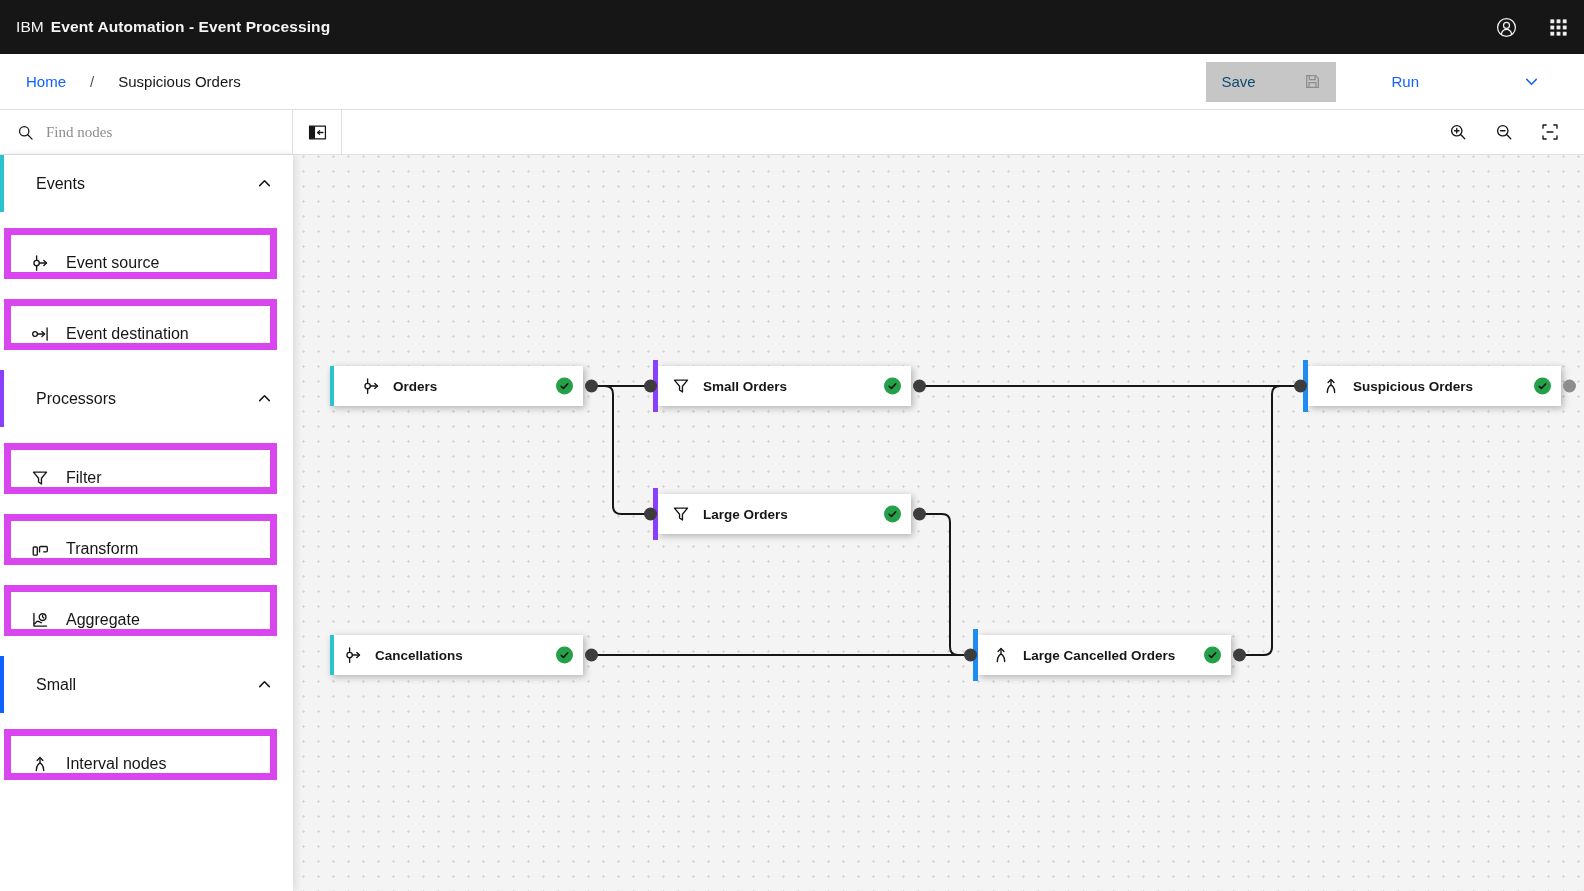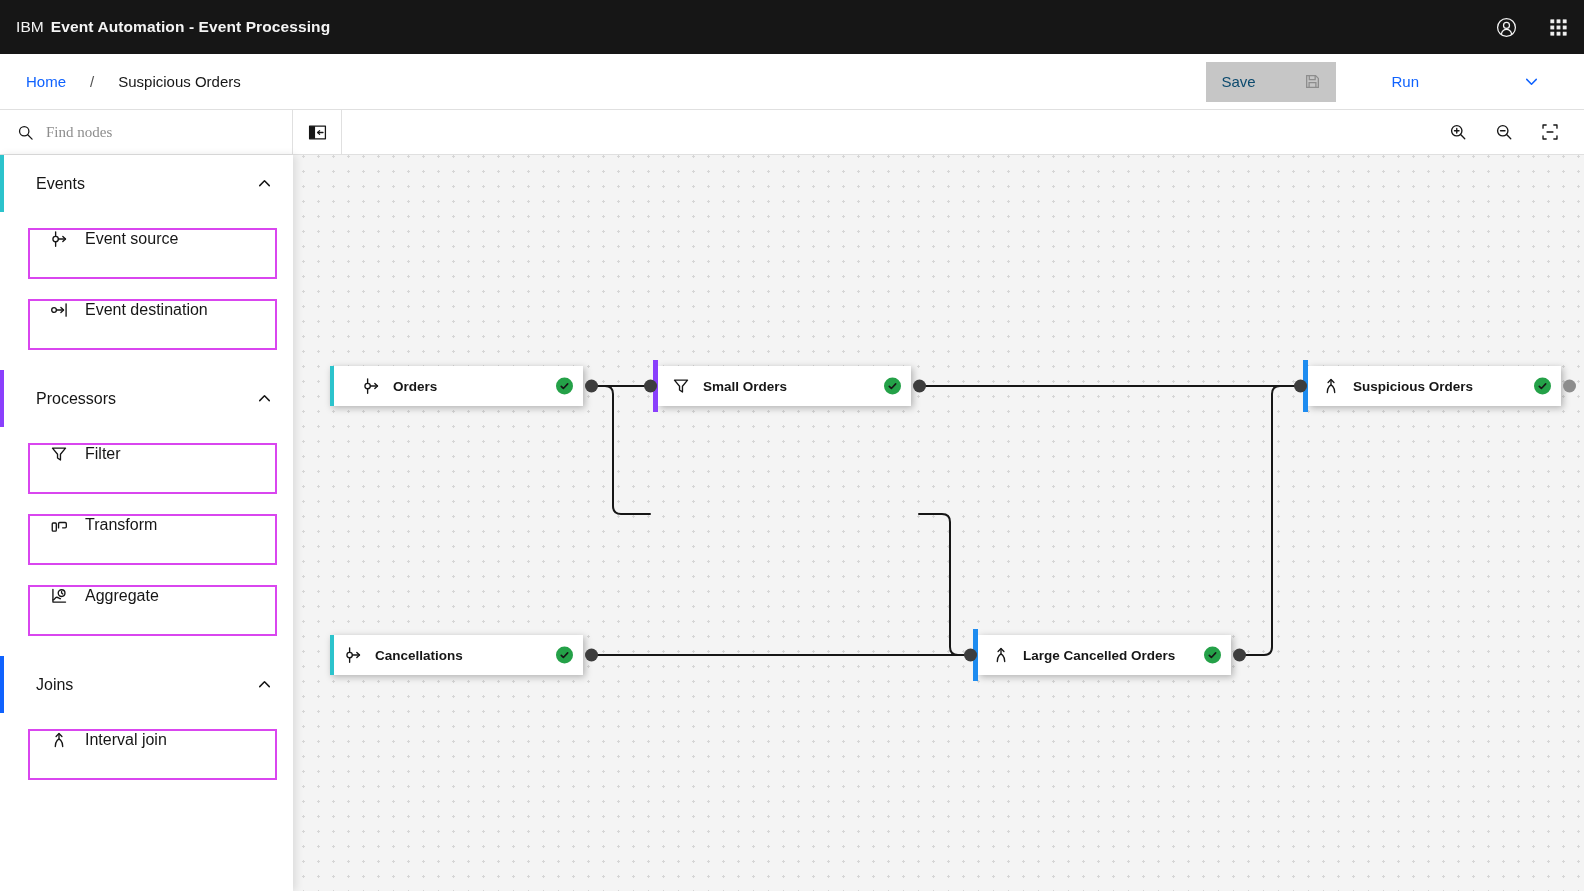--- a/index.html
+++ b/index.html
@@ -56,22 +56,22 @@
   
   .main { flex:1; display:flex; min-height:0; }
   .palette { width:293px; background:#fff; box-shadow:3px 0 8px rgba(0,0,0,.10);
              z-index:2; overflow:hidden; flex:none; }
   .sec-hdr { position:relative; height:57px; display:flex; align-items:center;
              padding:0 20px 0 36px; cursor:pointer; margin-bottom:16px; }
   .sec-hdr .accent { position:absolute; left:0; top:0; bottom:0; width:4px; }
   .sec-hdr .lbl { font-size:16px; color:#161616; }
   .sec-hdr .chev { margin-left:auto; display:flex; }
   .sec-hdr svg { stroke:#161616; }
-  .pal-item { margin:0 16px 20px 28px; height:51px; border:2px solid #d946ef; background:#fff;
-              display:flex; align-items:flex-start; gap:17px; padding-left:20px; font-size:16px;
+  .pal-item { margin:0 16px 20px 4px; height:51px; border:7px solid #d946ef; background:#fff;
+              display:flex; align-items:flex-end; gap:17px; padding-left:20px; font-size:16px;
               cursor:grab; }
   .pal-item svg { stroke:#161616; flex:none; }
 
   .canvas { flex:1; position:relative; background:#f4f4f4;
             background-image:radial-gradient(circle, #d6d6d6 1.1px, transparent 1.4px);
             background-size:15px 15px; background-position:3px 9px; overflow:hidden; }
   .edges { position:absolute; left:0; top:0; pointer-events:none; }
   .edges path { pointer-events:stroke; }
 
   .node { position:absolute; height:40px; background:#fff;
@@ -253,37 +253,37 @@
               <path d="M2.6 2.2v11.2h11.2"></path>
               <path d="M2.6 11.4c1.8 0 1.6-2.3 3.4-2.3s1.8 1.6 3.3 1.3"></path>
               <circle cx="10.3" cy="5.4" r="3"></circle>
               <path d="M10.3 3.9v1.5l1.1.8"></path>
             </svg>
           </span>
           <span>Aggregate</span>
         </div>
         <div class="sec-hdr">
           <span class="accent" style="background: rgb(15, 98, 254);"></span>
-          <span class="lbl">Joins</span>
+          <span class="lbl">Small</span>
           <span class="chev">
             <svg width="17" height="17" viewBox="0 0 16 16" fill="none" stroke-width="1.4" stroke-linecap="round" stroke-linejoin="round">
               <path d="M3.5 10 8 5.5 12.5 10"></path>
             </svg>
           </span>
         </div>
         <div class="pal-item">
           <span style="display: flex;">
             <svg width="18" height="18" viewBox="0 0 16 16" fill="none" stroke-width="1.2" stroke-linecap="round" stroke-linejoin="round">
               <path d="M8 2.6v4.6"></path>
               <path d="M5.4 4.9 8 2.3l2.6 2.6"></path>
               <path d="M8 7.2C8 7.2 4.7 8.3 4.7 13.8"></path>
               <path d="M8 7.2c0 0 3.3 1.1 3.3 6.6"></path>
             </svg>
           </span>
-          <span>Interval join</span>
+          <span>Interval nodes</span>
         </div>
       </div>
     <div class="canvas" id="canvas">
         <svg class="edges" width="1291" height="736">
           <path d="M 298 231 L 357 231" fill="none" stroke="#161616" stroke-width="2" stroke-linecap="round"></path>
           <path d="M 298 231 L 312 231 Q 320 231 320 239 L 320 351 Q 320 359 328 359 L 357 359" fill="none" stroke="#161616" stroke-width="2" stroke-linecap="round"></path>
           <path d="M 626 231 L 1007 231" fill="none" stroke="#161616" stroke-width="2" stroke-linecap="round"></path>
           <path d="M 626 359 L 649 359 Q 657 359 657 367 L 657 492 Q 657 500 665 500 L 677 500" fill="none" stroke="#161616" stroke-width="2" stroke-linecap="round"></path>
           <path d="M 298 500 L 677 500" fill="none" stroke="#161616" stroke-width="2" stroke-linecap="round"></path>
           <path d="M 946 500 L 971 500 Q 979 500 979 492 L 979 239 Q 979 231 987 231 L 1007 231" fill="none" stroke="#161616" stroke-width="2" stroke-linecap="round"></path>
@@ -315,20 +315,36 @@
           </span>
           <span class="nlbl">Small Orders</span>
           <span class="badge" style="background: rgb(36, 161, 72);">
             <svg width="13" height="13" viewBox="0 0 16 16" fill="none" stroke="#ffffff" stroke-width="2" stroke-linecap="round" stroke-linejoin="round">
               <path d="M4 8.4l2.6 2.6 5.3-5.6"></path>
             </svg>
           </span>
           <span class="port in" style="background: rgb(61, 61, 61);"></span>
           <span class="port out" style="background: rgb(61, 61, 61);"></span>
         </div>
+        <div class="node" style="left: 365px; top: 339px; width: 253px; height: 40px;">
+          <span class="accent-out" style="background: rgb(138, 63, 252);"></span>
+          <span style="display: flex;">
+            <svg width="18" height="18" viewBox="0 0 16 16" fill="none" stroke-width="1.2" stroke-linejoin="round">
+              <path d="M2.2 2.8h11.6L9.3 8.2v5.1l-2.6-1.8V8.2L2.2 2.8Z"></path>
+            </svg>
+          </span>
+          <span class="nlbl">Large Orders</span>
+          <span class="badge" style="background: rgb(36, 161, 72);">
+            <svg width="13" height="13" viewBox="0 0 16 16" fill="none" stroke="#ffffff" stroke-width="2" stroke-linecap="round" stroke-linejoin="round">
+              <path d="M4 8.4l2.6 2.6 5.3-5.6"></path>
+            </svg>
+          </span>
+          <span class="port in" style="background: rgb(61, 61, 61);"></span>
+          <span class="port out" style="background: rgb(61, 61, 61);"></span>
+        </div>
         <div class="node" style="left: 37px; top: 480px; width: 253px; height: 40px;">
           <span class="accent-in" style="background: rgb(44, 195, 204);"></span>
           <span style="display: flex;">
             <svg width="18" height="18" viewBox="0 0 16 16" fill="none" stroke-width="1.2" stroke-linecap="round" stroke-linejoin="round">
               <path d="M5 1.6v4M5 10.4v4"></path>
               <circle cx="5" cy="8" r="2.4"></circle>
               <path d="M7.6 8h6.1"></path>
               <path d="M11.4 5.7 13.8 8l-2.4 2.3"></path>
             </svg>
           </span>

